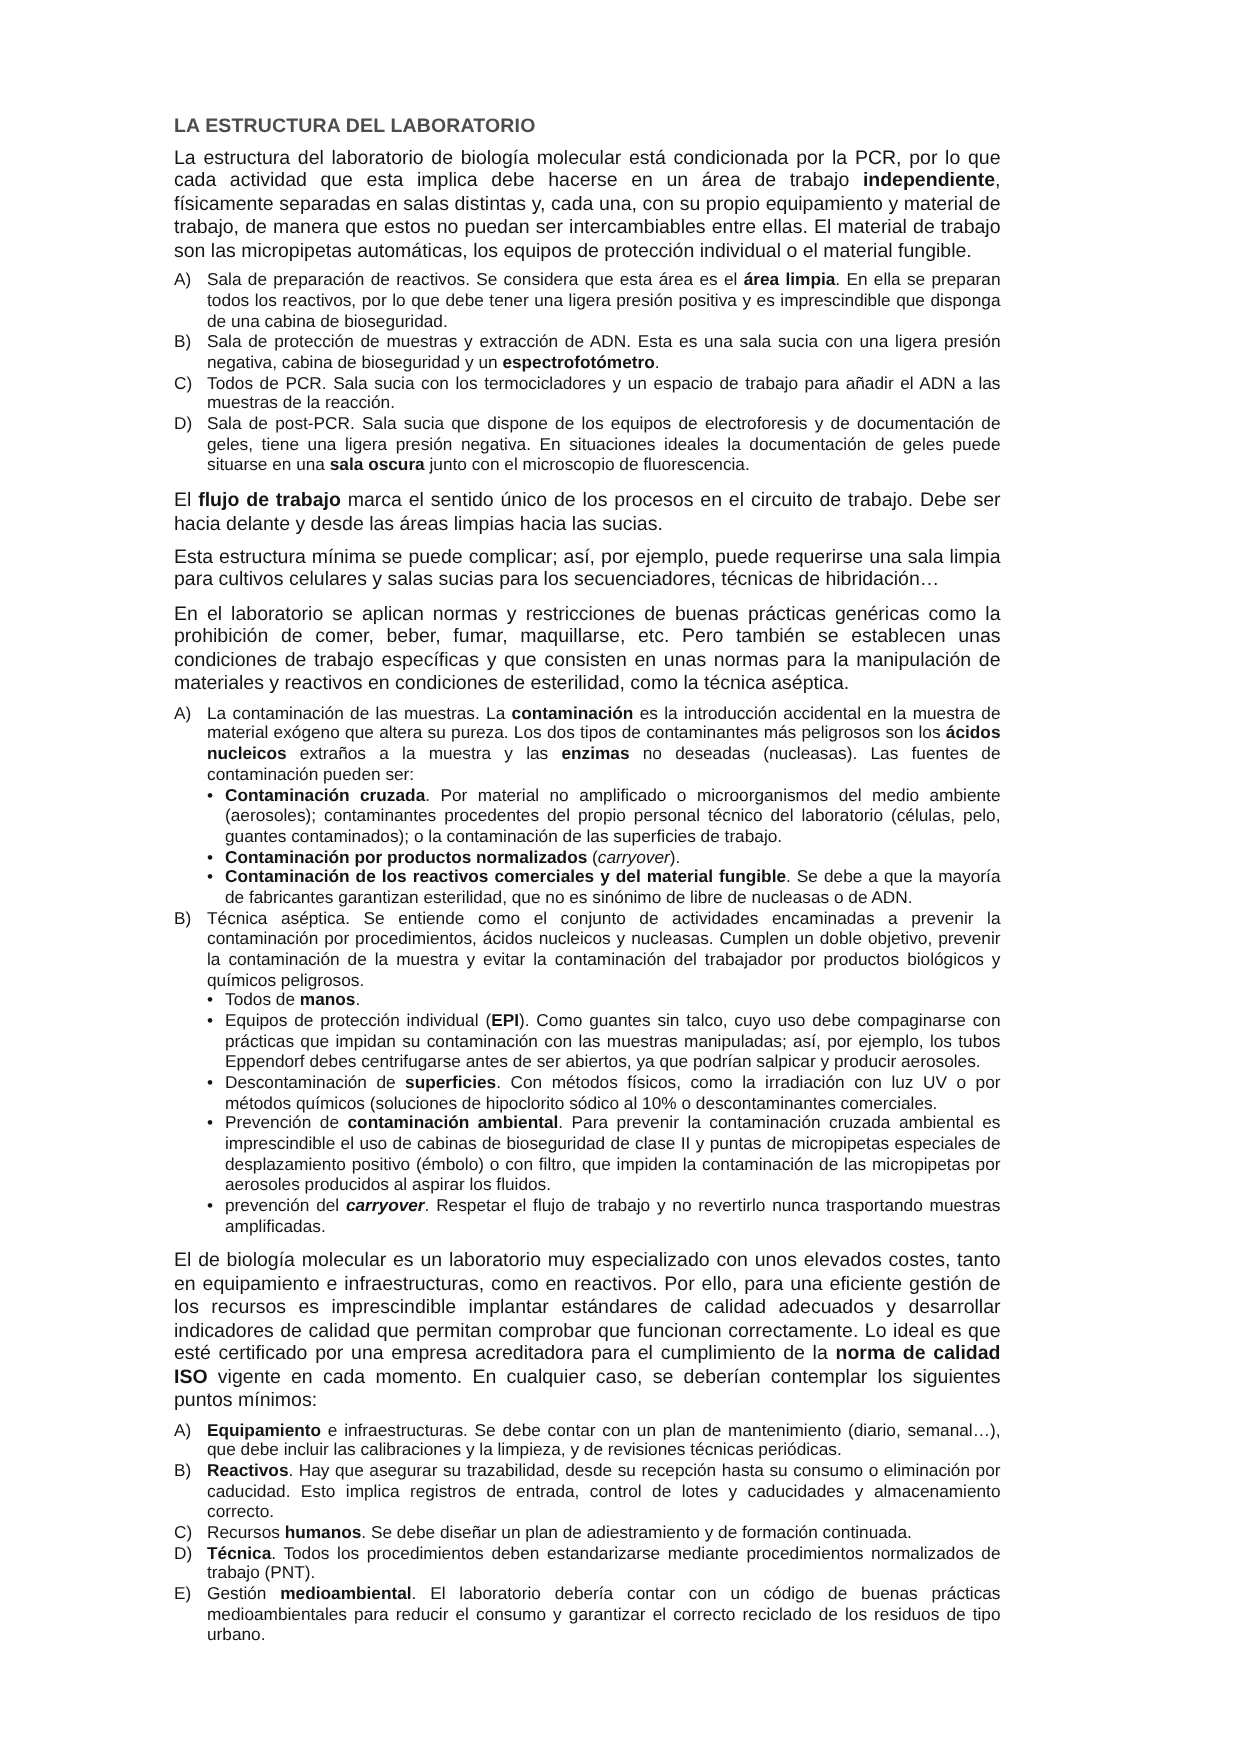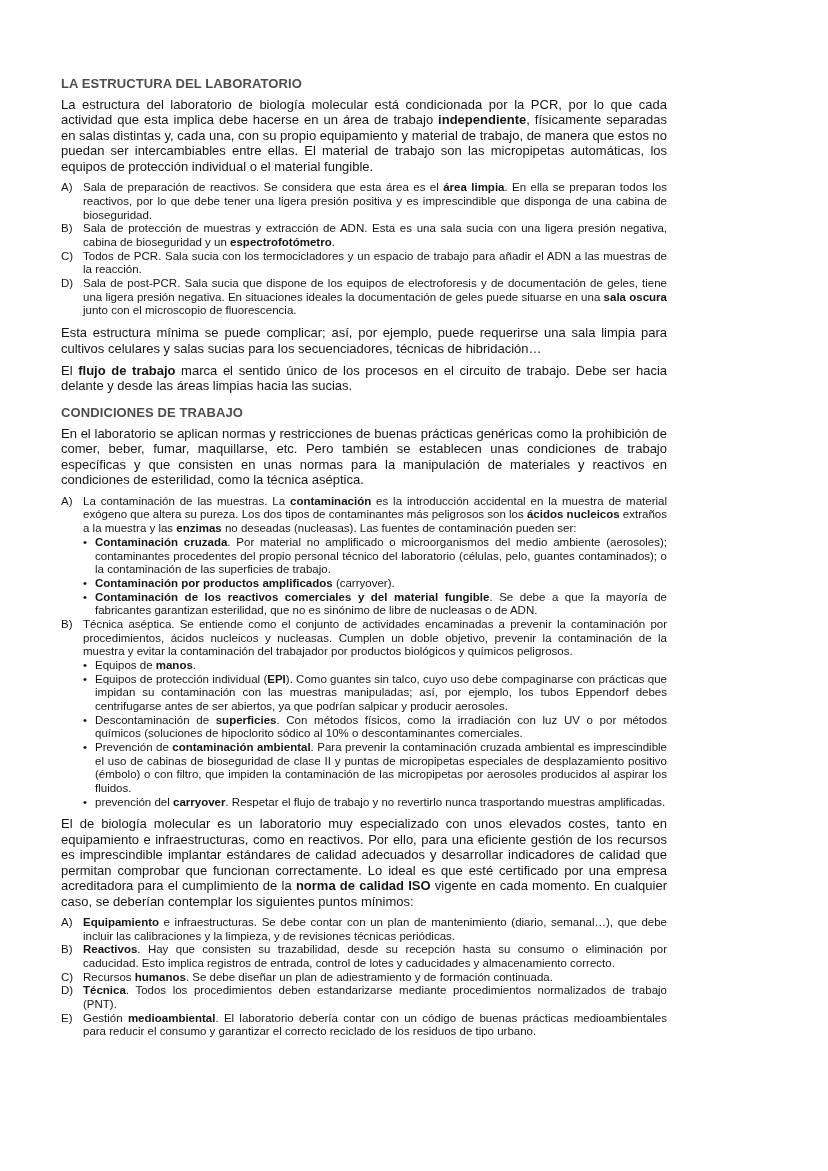--- a/index.html
+++ b/index.html
@@ -13,21 +13,21 @@
   body{
     width:828px;
     min-height:1171px;
     margin:0 auto;
     font-family:"Liberation Sans","DejaVu Sans",sans-serif;
     color:var(--body-color);
   }
   .page{
     width:705px;
     min-height:1171px;
-    padding:76px 38px 60px 61px;
+    padding:76px 38px 60px 116px;
     background:var(--page-bg);
   }
   .sec-heading{
     font-size:13px;
     font-weight:bold;
     color:var(--heading-color);
     margin:11px 0 6px 0;
     letter-spacing:.1px;
   }
   section:first-child .sec-heading{margin-top:0;}
@@ -56,21 +56,21 @@
     font-size:11.5px;
     line-height:1.19;
     text-align:justify;
   }
   .bullet-glyph{
     position:absolute;
     left:0;top:0;
   }
   .seg.b{font-weight:bold;}
   .seg.u{}
-  .seg.i{}
+  .seg.i{font-style:italic;}
 </style>
 </head>
 <body>
 
 <main class="page">
     <section>
       <h2 class="sec-heading">LA ESTRUCTURA DEL LABORATORIO</h2>
       <p class="para"><span class="seg">La estructura del laboratorio de biología molecular está condicionada por la PCR, por lo que cada actividad que esta implica debe hacerse en un área de trabajo </span><span class="seg b">independiente</span><span class="seg">, físicamente separadas en salas distintas y, cada una, con su propio equipamiento y material de trabajo, de manera que estos no puedan ser intercambiables entre ellas. El material de trabajo son las micropipetas automáticas, los equipos de protección individual o el material fungible.</span></p>
       <div class="alpha-list">
         <div class="alpha-item">
@@ -83,59 +83,58 @@
         </div>
         <div class="alpha-item">
           <span class="alpha-label">C)</span>
           <div class="alpha-body"><span class="seg u">Todos de PCR</span><span class="seg">. Sala sucia con los termocicladores y un espacio de trabajo para añadir el ADN a las muestras de la reacción.</span></div>
         </div>
         <div class="alpha-item">
           <span class="alpha-label">D)</span>
           <div class="alpha-body"><span class="seg u">Sala de post-PCR</span><span class="seg">. Sala sucia que dispone de los equipos de electroforesis y de documentación de geles, tiene una ligera presión negativa. En situaciones ideales la documentación de geles puede situarse en una </span><span class="seg b">sala oscura</span><span class="seg"> junto con el microscopio de fluorescencia.</span></div>
         </div>
       </div>
+      <p class="para"><span class="seg">El </span><span class="seg b">flujo de trabajo</span><span class="seg"> marca el sentido único de los procesos en el circuito de trabajo. Debe ser hacia delante y desde las áreas limpias hacia las sucias.</span></p>
       <p class="para"><span class="seg">Esta estructura mínima se puede complicar; así, por ejemplo, puede requerirse una sala limpia para cultivos celulares y salas sucias para los secuenciadores, técnicas de hibridación…</span></p>
-      <p class="para"><span class="seg">El </span><span class="seg b">flujo de trabajo</span><span class="seg"> marca el sentido único de los procesos en el circuito de trabajo. Debe ser hacia delante y desde las áreas limpias hacia las sucias.</span></p>
     </section>
     <section>
-      <h2 class="sec-heading">CONDICIONES DE TRABAJO</h2>
       <p class="para"><span class="seg">En el laboratorio se aplican normas y restricciones de buenas prácticas genéricas como la prohibición de comer, beber, fumar, maquillarse, etc. Pero también se establecen unas condiciones de trabajo específicas y que consisten en unas normas para la manipulación de materiales y reactivos en condiciones de esterilidad, como la técnica aséptica.</span></p>
       <div class="alpha-list">
         <div class="alpha-item">
           <span class="alpha-label">A)</span>
           <div class="alpha-body"><span class="seg u">La contaminación de las muestras</span><span class="seg">. La </span><span class="seg b">contaminación</span><span class="seg"> es la introducción accidental en la muestra de material exógeno que altera su pureza. Los dos tipos de contaminantes más peligrosos son los </span><span class="seg b">ácidos nucleicos</span><span class="seg"> extraños a la muestra y las </span><span class="seg b">enzimas</span><span class="seg"> no deseadas (nucleasas). Las fuentes de contaminación pueden ser:</span></div>
           <div class="bullet-list">
             <div class="bullet-item"><span class="bullet-glyph">•</span><span><span class="seg b">Contaminación cruzada</span><span class="seg">. Por material no amplificado o microorganismos del medio ambiente (aerosoles); contaminantes procedentes del propio personal técnico del laboratorio (células, pelo, guantes contaminados); o la contaminación de las superficies de trabajo.</span></span></div>
-            <div class="bullet-item"><span class="bullet-glyph">•</span><span><span class="seg b">Contaminación por productos amplificados</span><span class="seg"> (</span><span class="seg i">carryover</span><span class="seg">).</span></span></div>
+            <div class="bullet-item"><span class="bullet-glyph">•</span><span><span class="seg b">Contaminación por productos normalizados</span><span class="seg"> (</span><span class="seg i">carryover</span><span class="seg">).</span></span></div>
             <div class="bullet-item"><span class="bullet-glyph">•</span><span><span class="seg b">Contaminación de los reactivos comerciales y del material fungible</span><span class="seg">. Se debe a que la mayoría de fabricantes garantizan esterilidad, que no es sinónimo de libre de nucleasas o de ADN.</span></span></div>
           </div>
         </div>
         <div class="alpha-item">
           <span class="alpha-label">B)</span>
           <div class="alpha-body"><span class="seg u">Técnica aséptica</span><span class="seg">. Se entiende como el conjunto de actividades encaminadas a prevenir la contaminación por procedimientos, ácidos nucleicos y nucleasas. Cumplen un doble objetivo, prevenir la contaminación de la muestra y evitar la contaminación del trabajador por productos biológicos y químicos peligrosos.</span></div>
           <div class="bullet-list">
-            <div class="bullet-item"><span class="bullet-glyph">•</span><span><span class="seg">Equipos de </span><span class="seg b">manos</span><span class="seg">.</span></span></div>
+            <div class="bullet-item"><span class="bullet-glyph">•</span><span><span class="seg">Todos de </span><span class="seg b">manos</span><span class="seg">.</span></span></div>
             <div class="bullet-item"><span class="bullet-glyph">•</span><span><span class="seg">Equipos de protección individual (</span><span class="seg b">EPI</span><span class="seg">). Como guantes sin talco, cuyo uso debe compaginarse con prácticas que impidan su contaminación con las muestras manipuladas; así, por ejemplo, los tubos Eppendorf debes centrifugarse antes de ser abiertos, ya que podrían salpicar y producir aerosoles.</span></span></div>
             <div class="bullet-item"><span class="bullet-glyph">•</span><span><span class="seg">Descontaminación de </span><span class="seg b">superficies</span><span class="seg">. Con métodos físicos, como la irradiación con luz UV o por métodos químicos (soluciones de hipoclorito sódico al 10% o descontaminantes comerciales.</span></span></div>
             <div class="bullet-item"><span class="bullet-glyph">•</span><span><span class="seg">Prevención de </span><span class="seg b">contaminación ambiental</span><span class="seg">. Para prevenir la contaminación cruzada ambiental es imprescindible el uso de cabinas de bioseguridad de clase II y puntas de micropipetas especiales de desplazamiento positivo (émbolo) o con filtro, que impiden la contaminación de las micropipetas por aerosoles producidos al aspirar los fluidos.</span></span></div>
             <div class="bullet-item"><span class="bullet-glyph">•</span><span><span class="seg">prevención del </span><span class="seg b i">carryover</span><span class="seg">. Respetar el flujo de trabajo y no revertirlo nunca trasportando muestras amplificadas.</span></span></div>
           </div>
         </div>
       </div>
     </section>
     <section>
       <p class="para"><span class="seg">El de biología molecular es un laboratorio muy especializado con unos elevados costes, tanto en equipamiento e infraestructuras, como en reactivos. Por ello, para una eficiente gestión de los recursos es imprescindible implantar estándares de calidad adecuados y desarrollar indicadores de calidad que permitan comprobar que funcionan correctamente. Lo ideal es que esté certificado por una empresa acreditadora para el cumplimiento de la </span><span class="seg b">norma de calidad ISO</span><span class="seg"> vigente en cada momento. En cualquier caso, se deberían contemplar los siguientes puntos mínimos:</span></p>
       <div class="alpha-list">
         <div class="alpha-item">
           <span class="alpha-label">A)</span>
           <div class="alpha-body"><span class="seg b">Equipamiento</span><span class="seg"> e infraestructuras. Se debe contar con un plan de mantenimiento (diario, semanal…), que debe incluir las calibraciones y la limpieza, y de revisiones técnicas periódicas.</span></div>
         </div>
         <div class="alpha-item">
           <span class="alpha-label">B)</span>
-          <div class="alpha-body"><span class="seg b">Reactivos</span><span class="seg">. Hay que consisten su trazabilidad, desde su recepción hasta su consumo o eliminación por caducidad. Esto implica registros de entrada, control de lotes y caducidades y almacenamiento correcto.</span></div>
+          <div class="alpha-body"><span class="seg b">Reactivos</span><span class="seg">. Hay que asegurar su trazabilidad, desde su recepción hasta su consumo o eliminación por caducidad. Esto implica registros de entrada, control de lotes y caducidades y almacenamiento correcto.</span></div>
         </div>
         <div class="alpha-item">
           <span class="alpha-label">C)</span>
           <div class="alpha-body"><span class="seg">Recursos </span><span class="seg b">humanos</span><span class="seg">. Se debe diseñar un plan de adiestramiento y de formación continuada.</span></div>
         </div>
         <div class="alpha-item">
           <span class="alpha-label">D)</span>
           <div class="alpha-body"><span class="seg b">Técnica</span><span class="seg">. Todos los procedimientos deben estandarizarse mediante procedimientos normalizados de trabajo (PNT).</span></div>
         </div>
         <div class="alpha-item">

